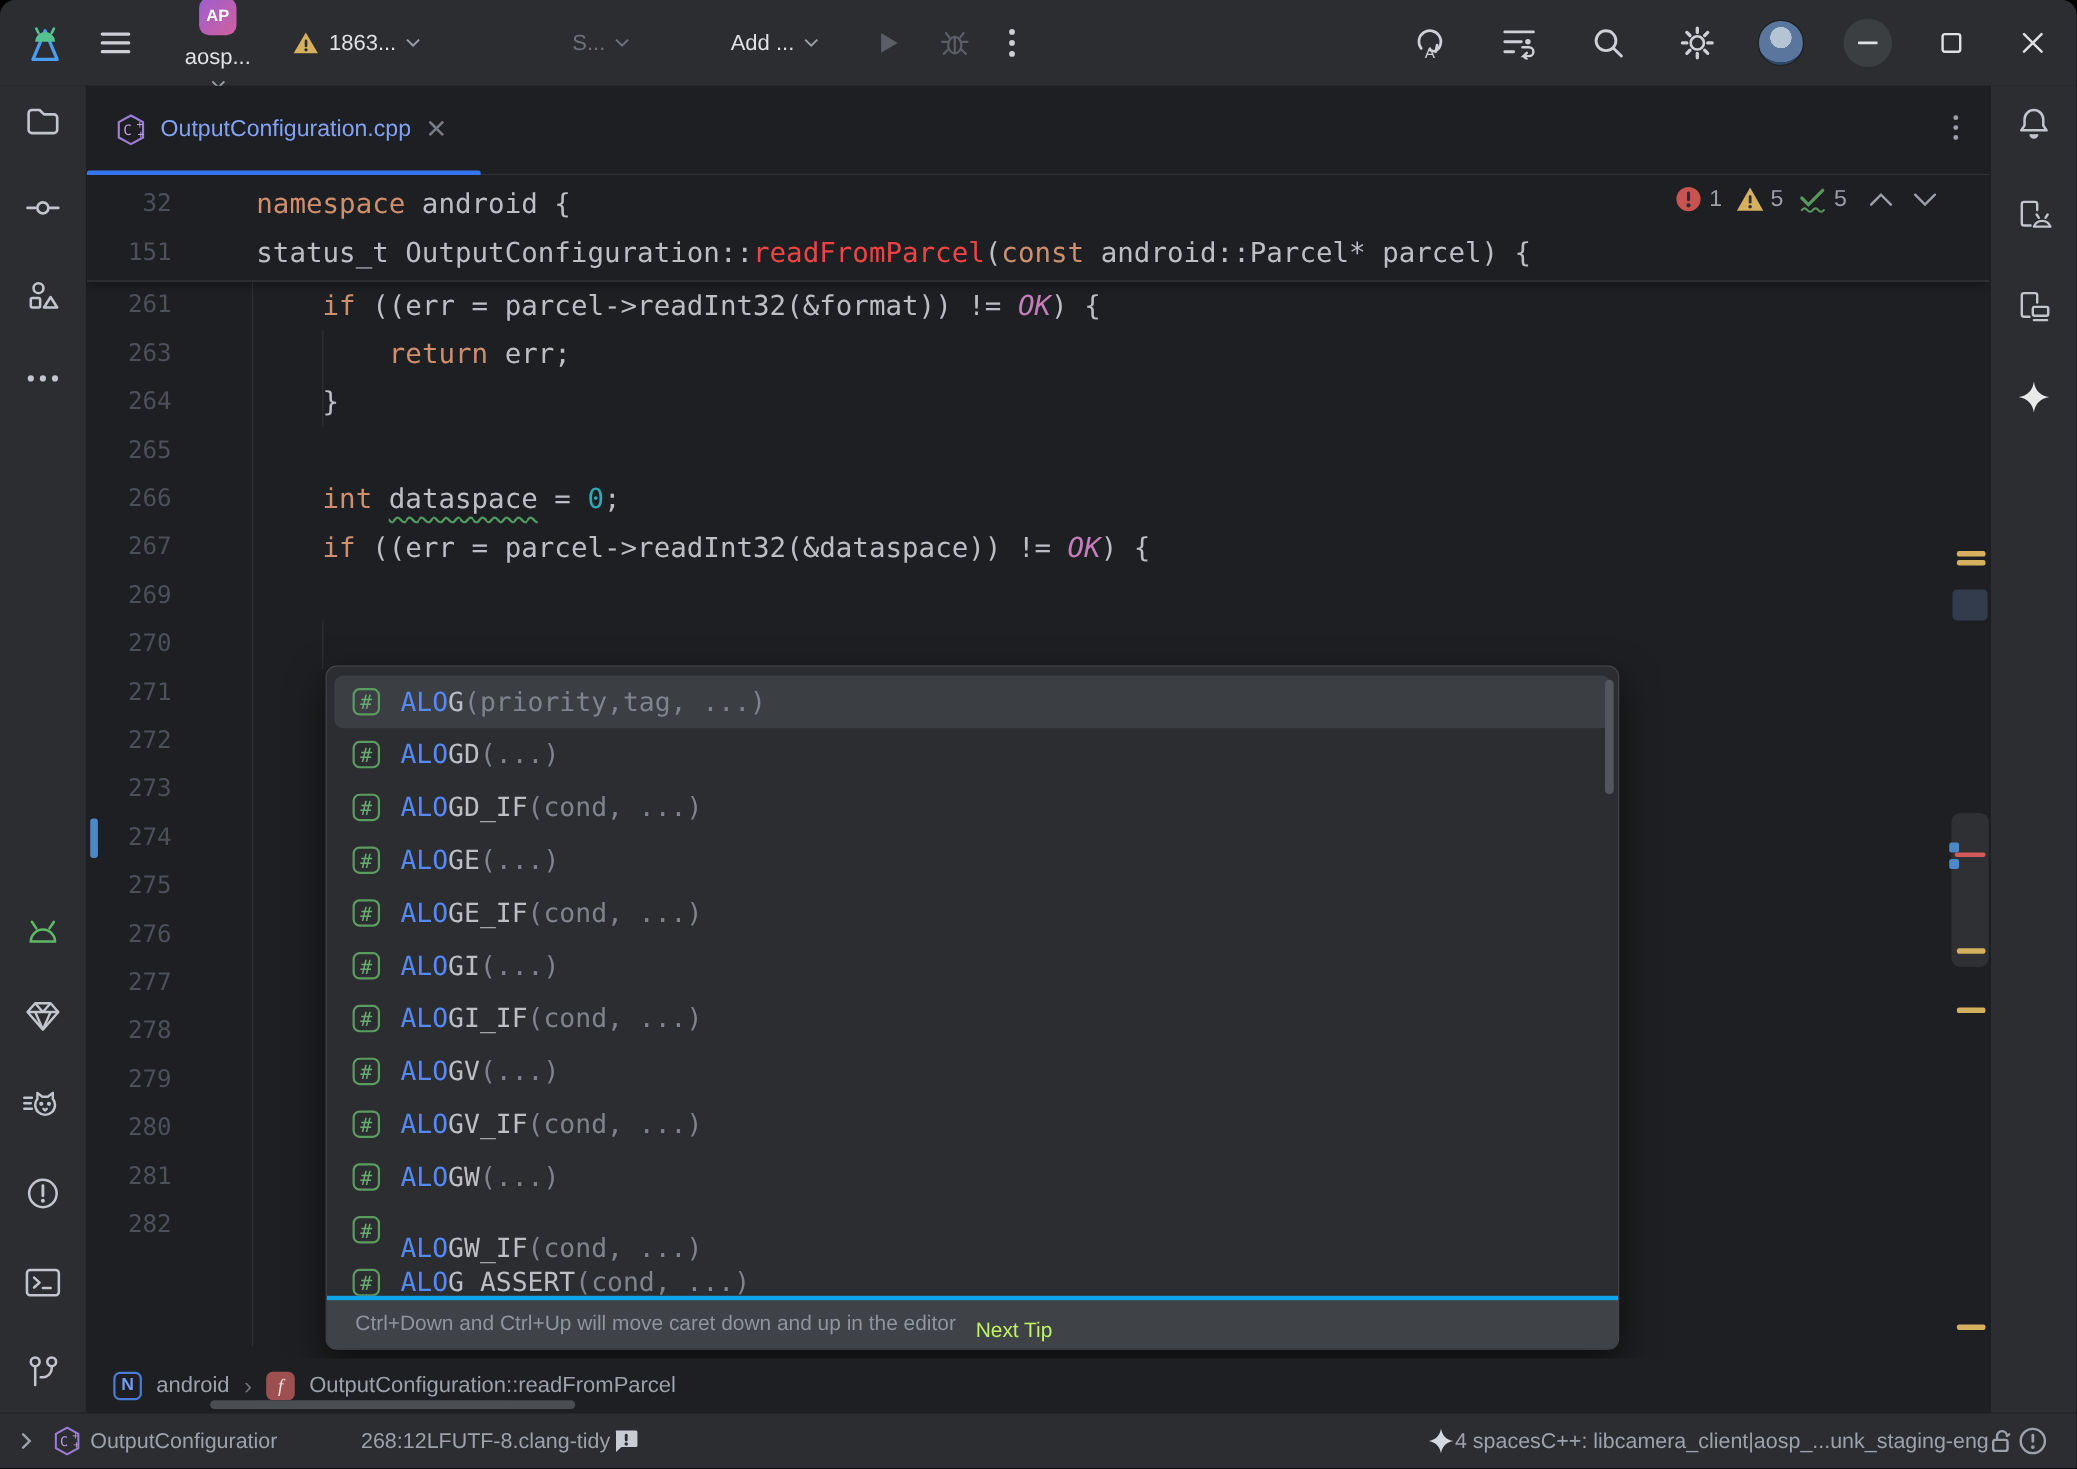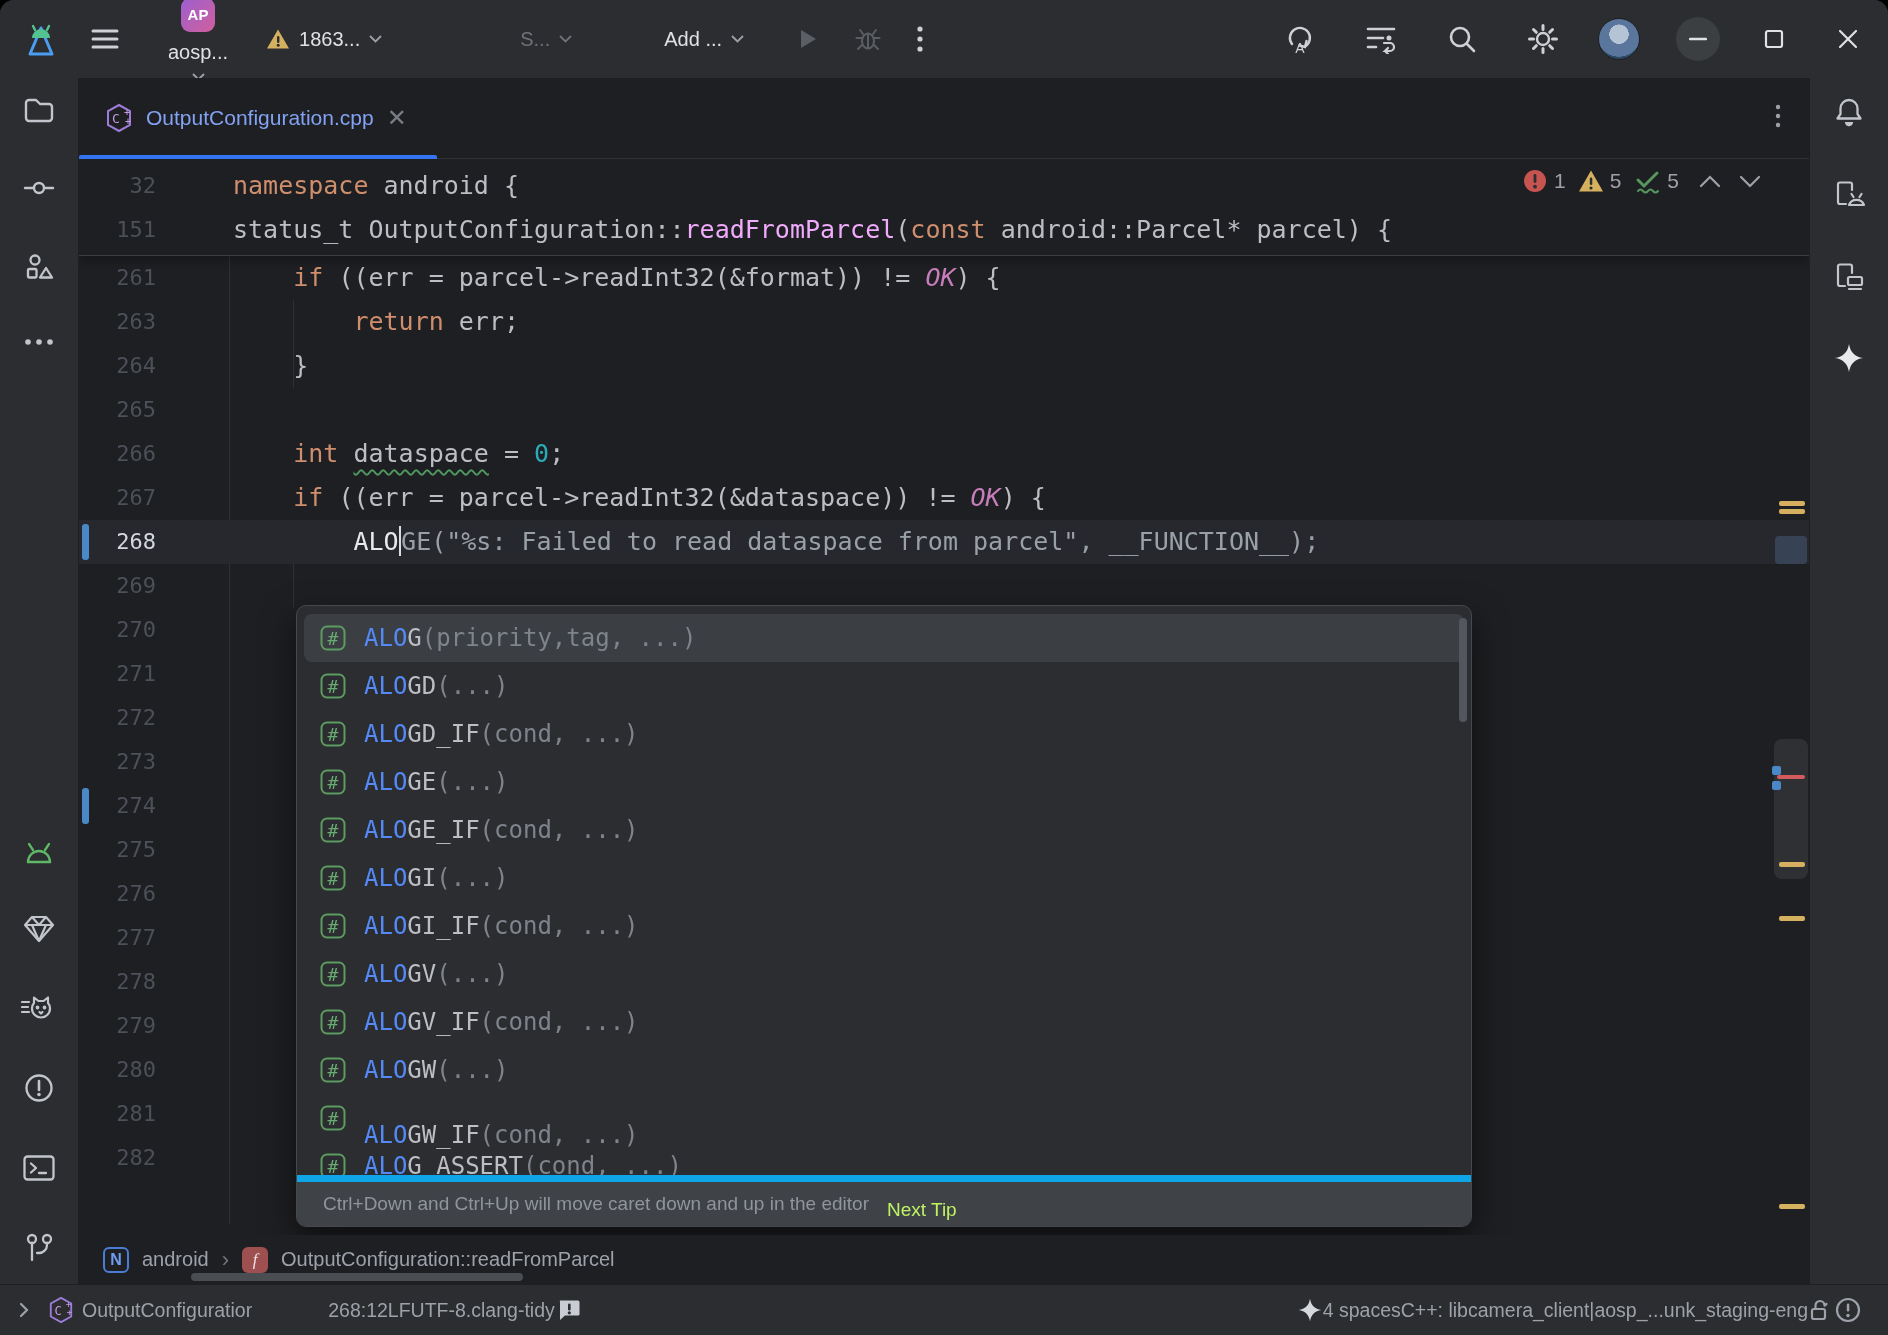--- a/index.html
+++ b/index.html
@@ -40,21 +40,21 @@
   .g0{left:150px;top:0;height:968px;}
   .g1{left:214px;top:44px;height:88px;}
   .g2{left:214px;top:308px;height:44px;}
   .crow{position:relative;display:flex;height:44px;line-height:44px;font-family:"DejaVu Sans Mono",monospace;font-size:25px;white-space:pre;}
   .crow.cur{background:#26282e;}
   .lnum{width:77px;text-align:right;color:#4b5059;font-size:22px;flex:none;font-family:"DejaVu Sans Mono",monospace;}
   .crow.cur .lnum{color:#d5d8de;}
   .ltext{padding-left:77px;}
   .vcsbar{position:absolute;left:3px;top:4px;width:7px;height:36px;border-radius:3px;background:#4a88c7;}
   .caret{display:inline-block;width:2.5px;height:30px;background:#d9dce1;vertical-align:-6px;}
-  .tk-kw{color:#cf8e6d;} .tk-fg{color:#bcbec4;} .tk-fn{color:#f0abfc;text-align:center;} .tk-str{color:#6aab73;}
+  .tk-kw{color:#cf8e6d;} .tk-fg{color:#bcbec4;} .tk-fn{color:#ef4444;text-align:center;} .tk-str{color:#6aab73;}
   .tk-mac{color:#b3ae60;} .tk-const{color:#c77dbb;font-style:italic;} .tk-num{color:#2aacb8;}
   .tk-dim{color:#9aa0a8;} .tk-bright{color:#e8e9eb;}
   .squiggle{text-decoration:underline;text-decoration-style:wavy;text-decoration-color:#4e9a61;text-decoration-thickness:2px;text-underline-offset:7px;}
 
   .sticky{position:absolute;top:0;left:0;right:0;height:97px;background:#1e1f22;border-bottom:1px solid #3a3d41;box-shadow:0 5px 8px rgba(0,0,0,.25);z-index:3;padding-top:5px;box-sizing:border-box;}
 
   .inspections{position:absolute;top:8px;right:48px;display:flex;align-items:center;gap:12px;color:#9da0a8;font-size:21px;z-index:5;}
   .insp-item{display:flex;align-items:center;gap:6px;}
 
   
@@ -66,21 +66,21 @@
   .sm-err{right:4px;width:28px;height:4px;background:#d45b5b;}
   .sm-blue{left:1px;width:9px;height:9px;background:#4a88c7;}
 
   
   .popup{position:absolute;left:217px;top:446px;width:1176px;height:622px;background:#2b2d30;border:1px solid #46484d;border-radius:10px;box-shadow:0 14px 34px rgba(0,0,0,.55);z-index:10;overflow:hidden;box-sizing:border-box;}
   .plist{position:absolute;top:0;left:0;right:0;bottom:44px;padding-top:8px;overflow:hidden;}
   .prow{height:48px;display:flex;align-items:center;gap:16px;margin:0 7px;padding:0 14px;border-radius:8px;font-family:"DejaVu Sans Mono",monospace;font-size:24px;}
   .prow.sel{background:#3b3e43;}
   .p-match{color:#548af7;} .p-rest{color:#bcbec4;} .p-params{color:#7f838b;}
   .pscroll{position:absolute;right:4px;top:12px;width:8px;height:104px;background:#53565c;border-radius:4px;z-index:11;}
-  .phint{position:absolute;left:0;right:0;bottom:0;height:44px;background:#3f4246;display:flex;align-items:center;gap:18px;padding:0 26px;font-size:19px;color:#90949c;border-top:7px solid #0ea5e9;}
+  .phint{position:absolute;left:0;right:0;bottom:0;height:44px;background:#3f4246;display:flex;align-items:center;gap:18px;padding:0 26px;font-size:19px;color:#90949c;border-top:4px solid #0ea5e9;}
   .phint a{color:#bef264;text-decoration:none;margin-top:12px;}
 
   
   .breadcrumbs{height:49px;flex:none;display:flex;align-items:center;gap:13px;padding-left:24px;color:#9da2aa;font-size:20px;position:relative;}
   .bc-sep{color:#6f737a;font-size:22px;}
   .bc-icon-n{width:26px;height:26px;border-radius:6px;border:2px solid #4a7cd6;color:#6f9bf0;font-size:16px;font-weight:bold;display:flex;align-items:center;justify-content:center;box-sizing:border-box;}
   .bc-icon-f{width:26px;height:26px;border-radius:6px;background:#9e4f4f;color:#f2e2e2;font-size:17px;font-style:italic;font-family:"Liberation Serif",serif;display:flex;align-items:center;justify-content:center;}
   .hscroll{position:absolute;left:112px;bottom:3px;width:332px;height:8px;background:#4a4d52;border-radius:4px;}
 
   
@@ -331,21 +331,20 @@
         <div class="rows" id="rows">
           <div class="guide g0"></div>
           <div class="guide g1"></div>
           <div class="guide g2"></div>
         <div class="crow"><span class="lnum">261</span><span class="ltext"><span class="tk-fg">    </span><span class="tk-kw">if</span><span class="tk-fg"> ((err = parcel-&gt;readInt32(&amp;format)) != </span><span class="tk-const">OK</span><span class="tk-fg">) {</span></span></div>
             <div class="crow"><span class="lnum">263</span><span class="ltext"><span class="tk-fg">        </span><span class="tk-kw">return</span><span class="tk-fg"> err;</span></span></div>
             <div class="crow"><span class="lnum">264</span><span class="ltext"><span class="tk-fg">    }</span></span></div>
             <div class="crow"><span class="lnum">265</span><span class="ltext"></span></div>
             <div class="crow"><span class="lnum">266</span><span class="ltext"><span class="tk-fg">    </span><span class="tk-kw">int</span><span class="tk-fg"> </span><span class="tk-fg squiggle">dataspace</span><span class="tk-fg"> = </span><span class="tk-num">0</span><span class="tk-fg">;</span></span></div>
             <div class="crow"><span class="lnum">267</span><span class="ltext"><span class="tk-fg">    </span><span class="tk-kw">if</span><span class="tk-fg"> ((err = parcel-&gt;readInt32(&amp;dataspace)) != </span><span class="tk-const">OK</span><span class="tk-fg">) {</span></span></div>
-            <div class="crow cur"><span class="vcsbar"></span><span class="lnum">268</span><span class="ltext"><span class="tk-fg">        </span><span class="tk-bright">ALO</span><span class="caret"></span><span class="tk-dim">GE("%s: Failed to read dataspace from parcel", __FUNCTION__);</span></span></div>
             <div class="crow"><span class="lnum">269</span><span class="ltext"></span></div>
             <div class="crow"><span class="lnum">270</span><span class="ltext"></span></div>
             <div class="crow"><span class="lnum">271</span><span class="ltext"></span></div>
             <div class="crow"><span class="lnum">272</span><span class="ltext"></span></div>
             <div class="crow"><span class="lnum">273</span><span class="ltext"></span></div>
             <div class="crow"><span class="vcsbar"></span><span class="lnum">274</span><span class="ltext"></span></div>
             <div class="crow"><span class="lnum">275</span><span class="ltext"></span></div>
             <div class="crow"><span class="lnum">276</span><span class="ltext"></span></div>
             <div class="crow"><span class="lnum">277</span><span class="ltext"></span></div>
             <div class="crow"><span class="lnum">278</span><span class="ltext"></span></div>

